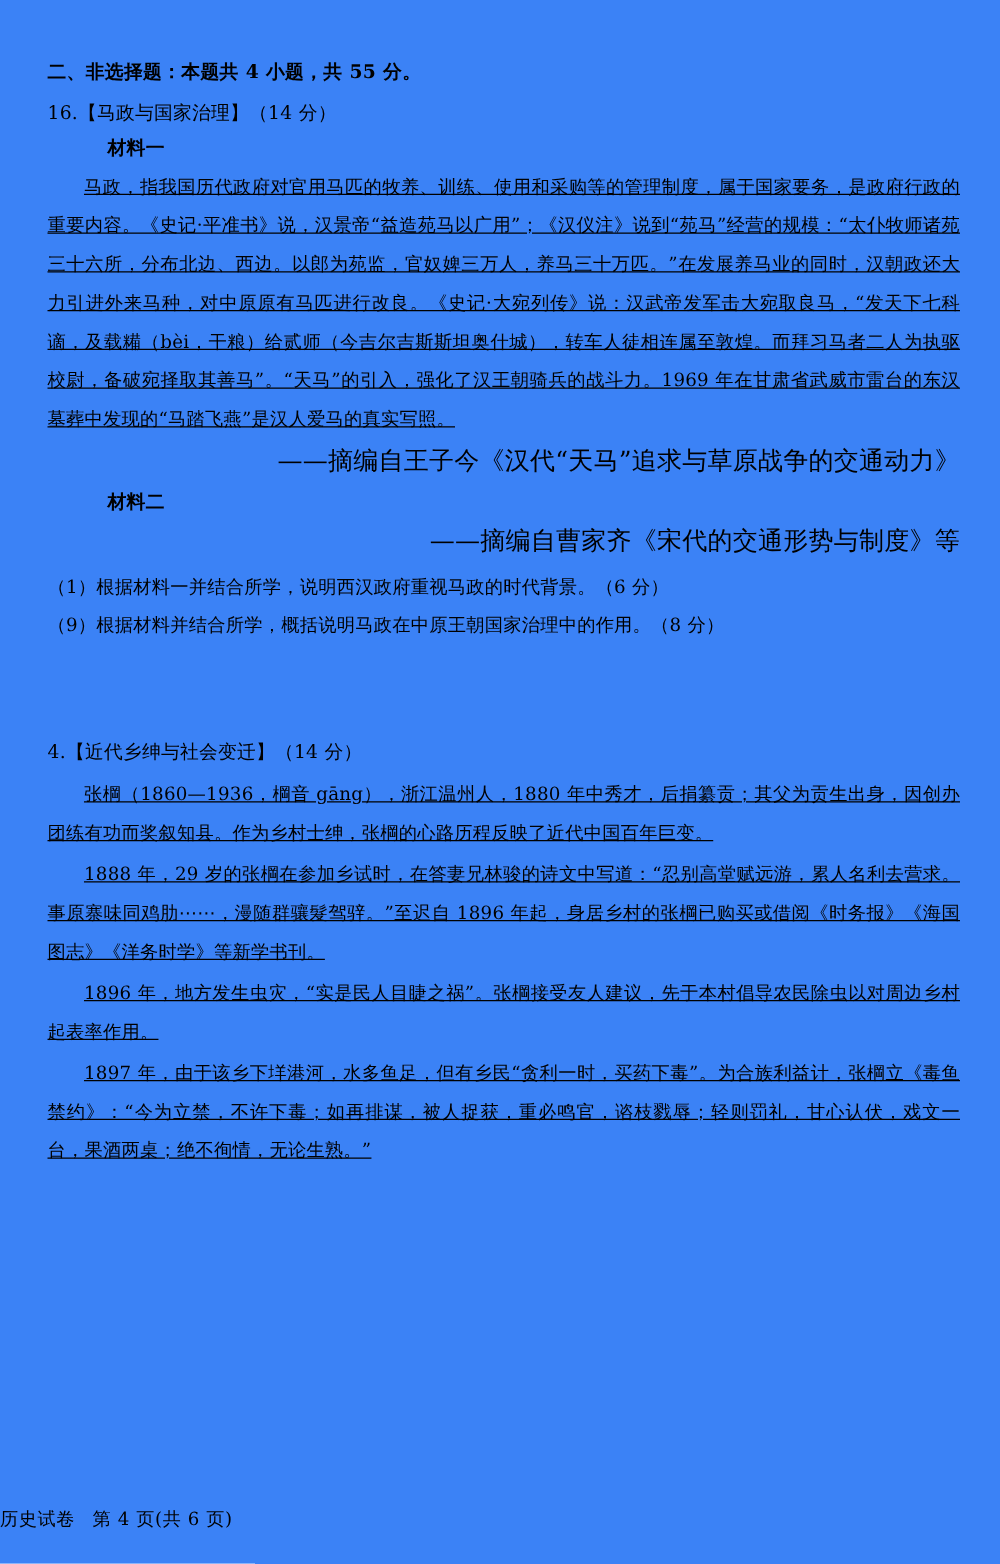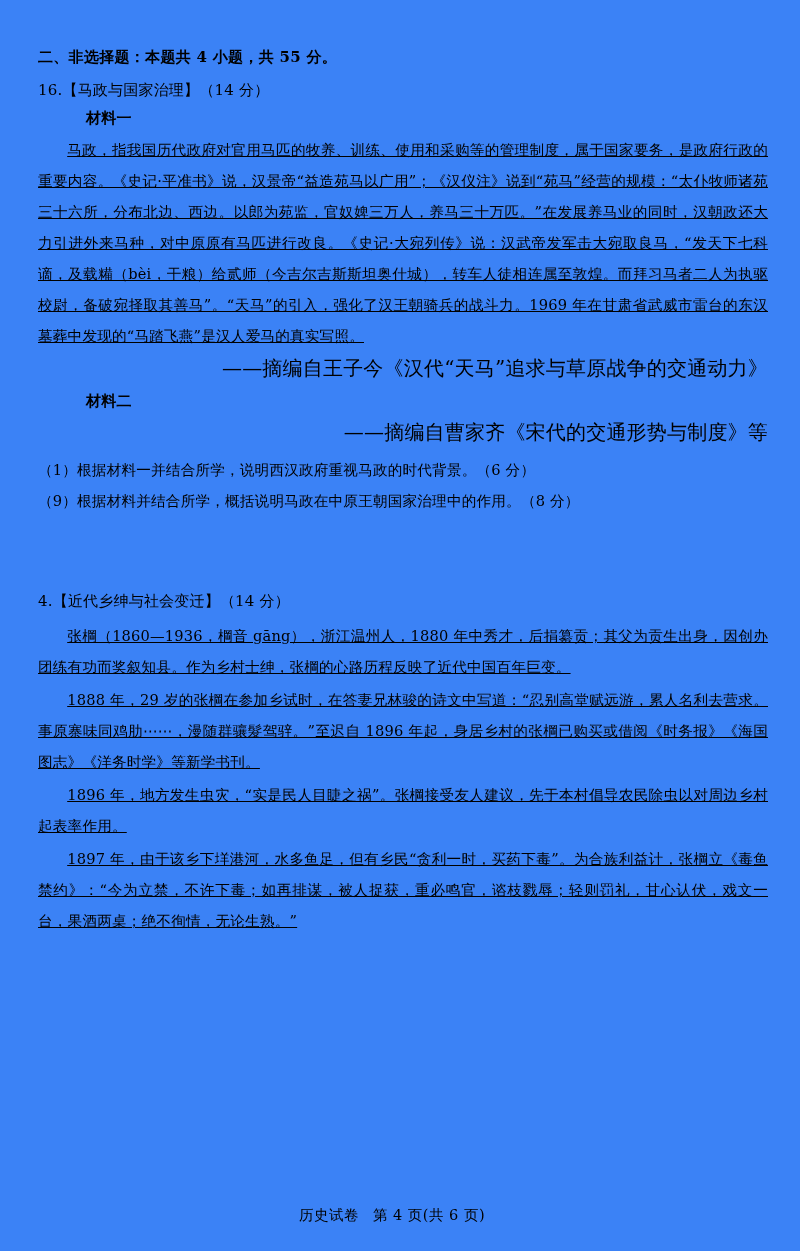--- a/index.html
+++ b/index.html
@@ -73,21 +73,20 @@
     letter-spacing: 0.2px;
   }
   .gap-big {
     height: 74px;
   }
   .footer {
     position: absolute;
     left: 0;
     right: 16px;
     bottom: 26px;
-    text-align: center;
     font-size: 14.5px;
     letter-spacing: 0.5px;
   }
   .footer .fsep {
     display: inline-block;
     width: 14px;
   }
   .q2-block {
     margin-top: 2px;
   }

